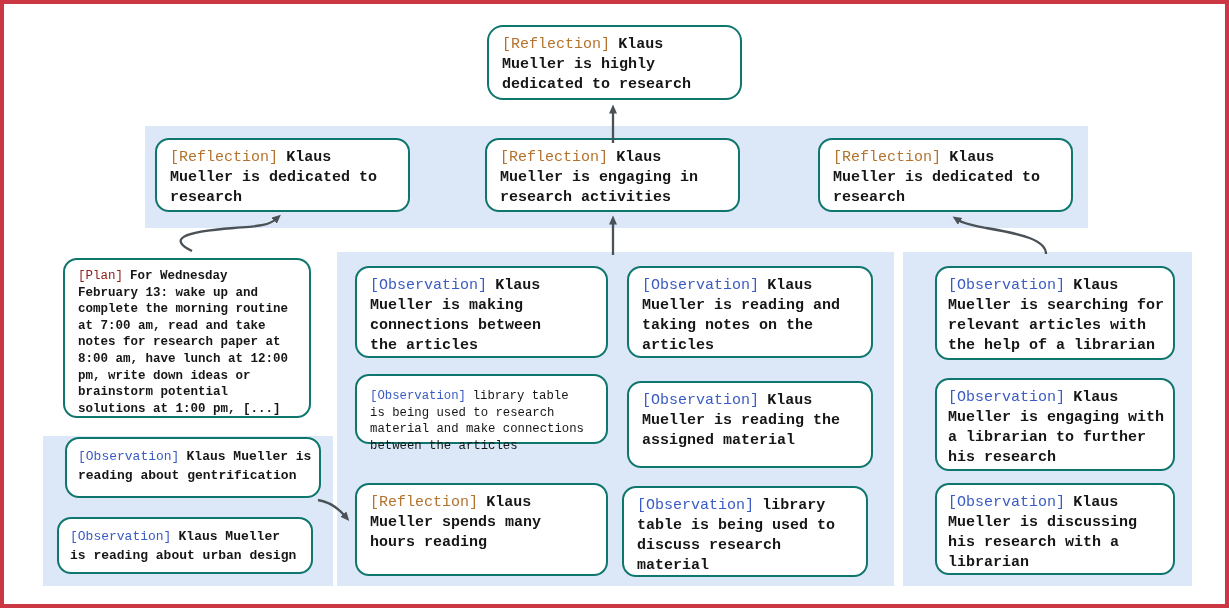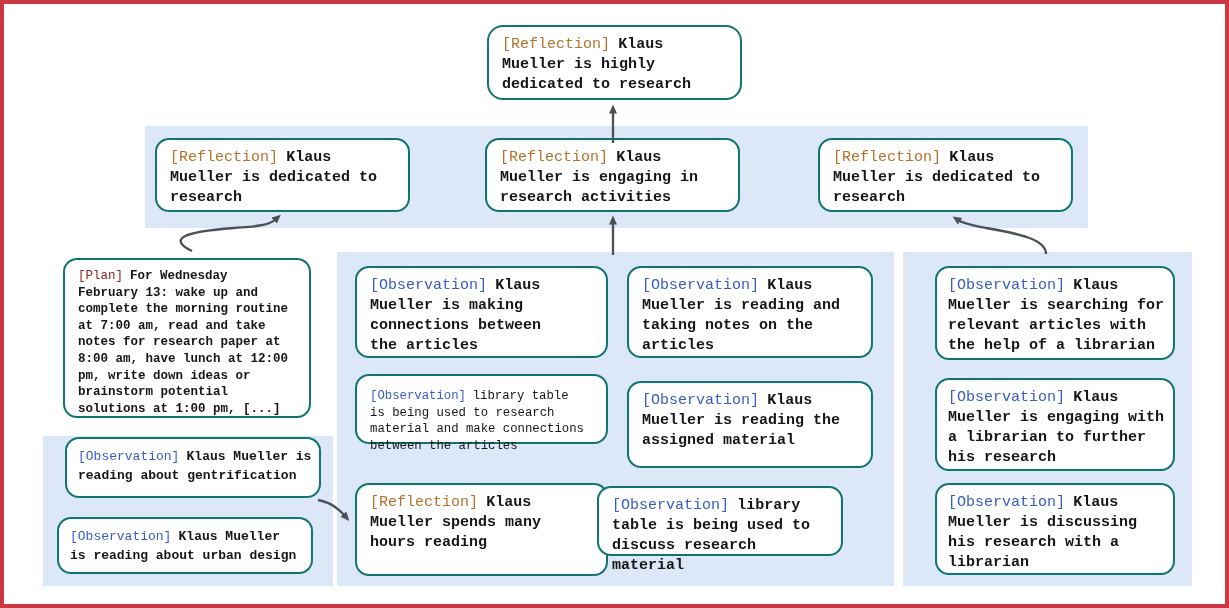--- a/index.html
+++ b/index.html
@@ -117,21 +117,21 @@
 
   <div class="node fs-lg" style="left:627px;top:266px;width:246px;height:92px;"><span class="tag t-obs">[Observation]</span><span>Klaus
 Mueller is reading and
 taking notes on the
 articles</span></div>
 
   <div class="node fs-lg" style="left:627px;top:381px;width:246px;height:87px;"><span class="tag t-obs">[Observation]</span><span>Klaus
 Mueller is reading the
 assigned material</span></div>
 
-  <div class="node fs-lg" style="left:597px;top:486px;width:246px;height:70px;padding-right:4px;"><span class="tag t-obs">[Observation]</span><span>library
+  <div class="node fs-lg" style="left:622px;top:486px;width:246px;height:91px;padding-right:4px;"><span class="tag t-obs">[Observation]</span><span>library
 table is being used to
 discuss research material</span></div>
 
   <div class="node fs-lg" style="left:935px;top:266px;width:240px;height:94px;padding-left:11px;padding-right:3px;"><span class="tag t-obs">[Observation]</span><span>Klaus
 Mueller is searching for
 relevant articles with
 the help of a librarian</span></div>
 
   <div class="node fs-lg" style="left:935px;top:378px;width:240px;height:93px;padding-left:11px;padding-right:3px;"><span class="tag t-obs">[Observation]</span><span>Klaus
 Mueller is engaging with

